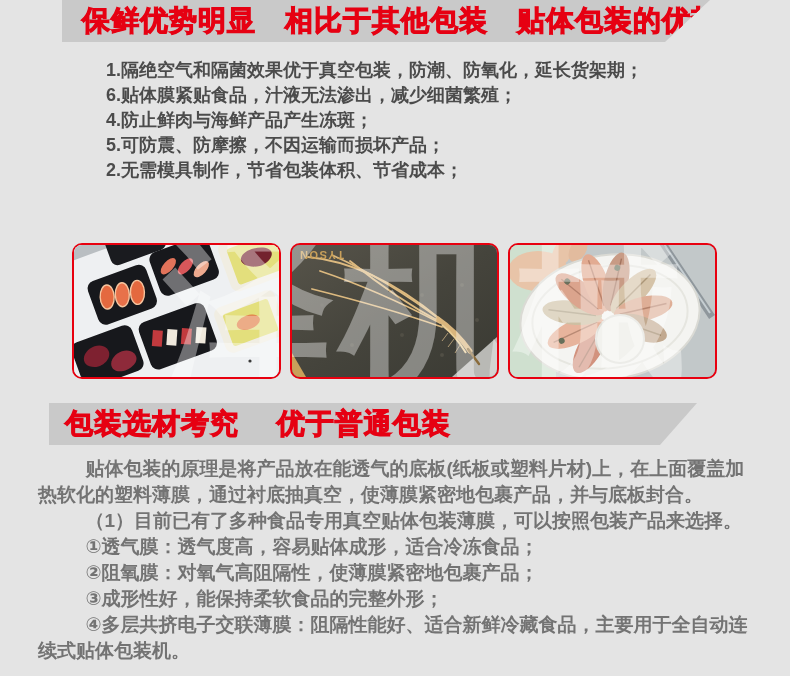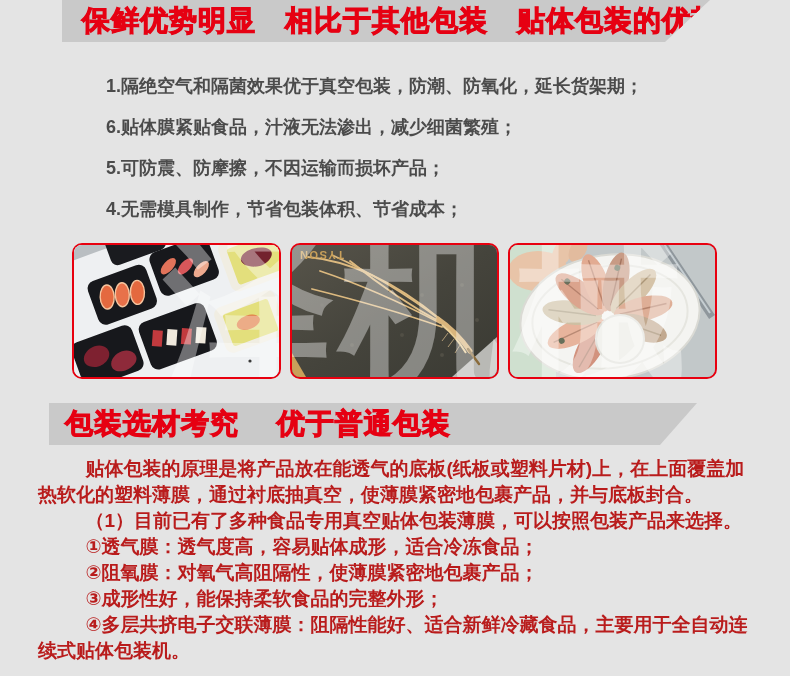--- a/index.html
+++ b/index.html
@@ -27,21 +27,21 @@
     font-size:28px;font-weight:900;color:#e60012;
     letter-spacing:1px;white-space:nowrap;
     -webkit-text-stroke:1.1px #e60012;
   }
 
   
   .adv-list{
     position:absolute;left:106px;top:58px;width:640px;
     font-size:18px;line-height:25px;color:#4b4b4b;font-weight:bold;
   }
-  .adv-item{white-space:nowrap;margin-top:16px;}
+  .adv-item{white-space:nowrap;}
 
   
   .photo-row{position:absolute;left:72px;top:243px;width:641px;height:132px;}
   .photo{
     position:absolute;top:0;width:205px;height:132px;margin:0;
     border:2px solid #e8000f;border-radius:10px;overflow:hidden;background:#9aa0a4;
   }
   .photo svg{position:absolute;left:0;top:0;width:100%;height:100%;}
   .photo-1{left:0;}
   .photo-2{left:218px;}
@@ -51,38 +51,39 @@
     font-size:170px;font-weight:900;letter-spacing:6px;white-space:nowrap;
     color:rgba(255,255,255,0.38);
   }
   .photo-1 .wm{left:90px;}
   .photo-2 .wm{left:-128px;}
   .photo-3 .wm{left:-346px;}
 
   
   .desc{
     position:absolute;left:38px;top:456px;width:718px;
-    font-size:19px;line-height:26px;color:#b91c1c;font-weight:bold;
+    font-size:19px;line-height:26px;color:#737373;font-weight:bold;
   }
   .desc p{margin:0;text-indent:2.5em;}
 </style>
 </head>
 <body>
 
 <div class="page">
 
   <div class="banner banner1">
     <span class="banner-title">保鲜优势明显　相比于其他包装　贴体包装的优势</span>
   </div>
 
   <div class="adv-list">
     <div class="adv-item">1.隔绝空气和隔菌效果优于真空包装，防潮、防氧化，延长货架期；</div>
     <div class="adv-item">6.贴体膜紧贴食品，汁液无法渗出，减少细菌繁殖；</div>
+    <div class="adv-item">4.防止鲜肉与海鲜产品产生冻斑；</div>
     <div class="adv-item">5.可防震、防摩擦，不因运输而损坏产品；</div>
-    <div class="adv-item">4.无需模具制作，节省包装体积、节省成本；</div>
+    <div class="adv-item">2.无需模具制作，节省包装体积、节省成本；</div>
   </div>
 
   <div class="photo-row">
 
     <figure class="photo photo-1">
       <svg viewBox="0 0 205 132" preserveAspectRatio="none">
         <rect width="205" height="132" fill="#c8cccf"></rect>
         <g transform="rotate(-20 100 66)">
           <rect x="-40" y="-40" width="300" height="230" fill="#eef0f2"></rect>
           <rect x="-40" y="-40" width="300" height="24" fill="#b9bec2"></rect>

